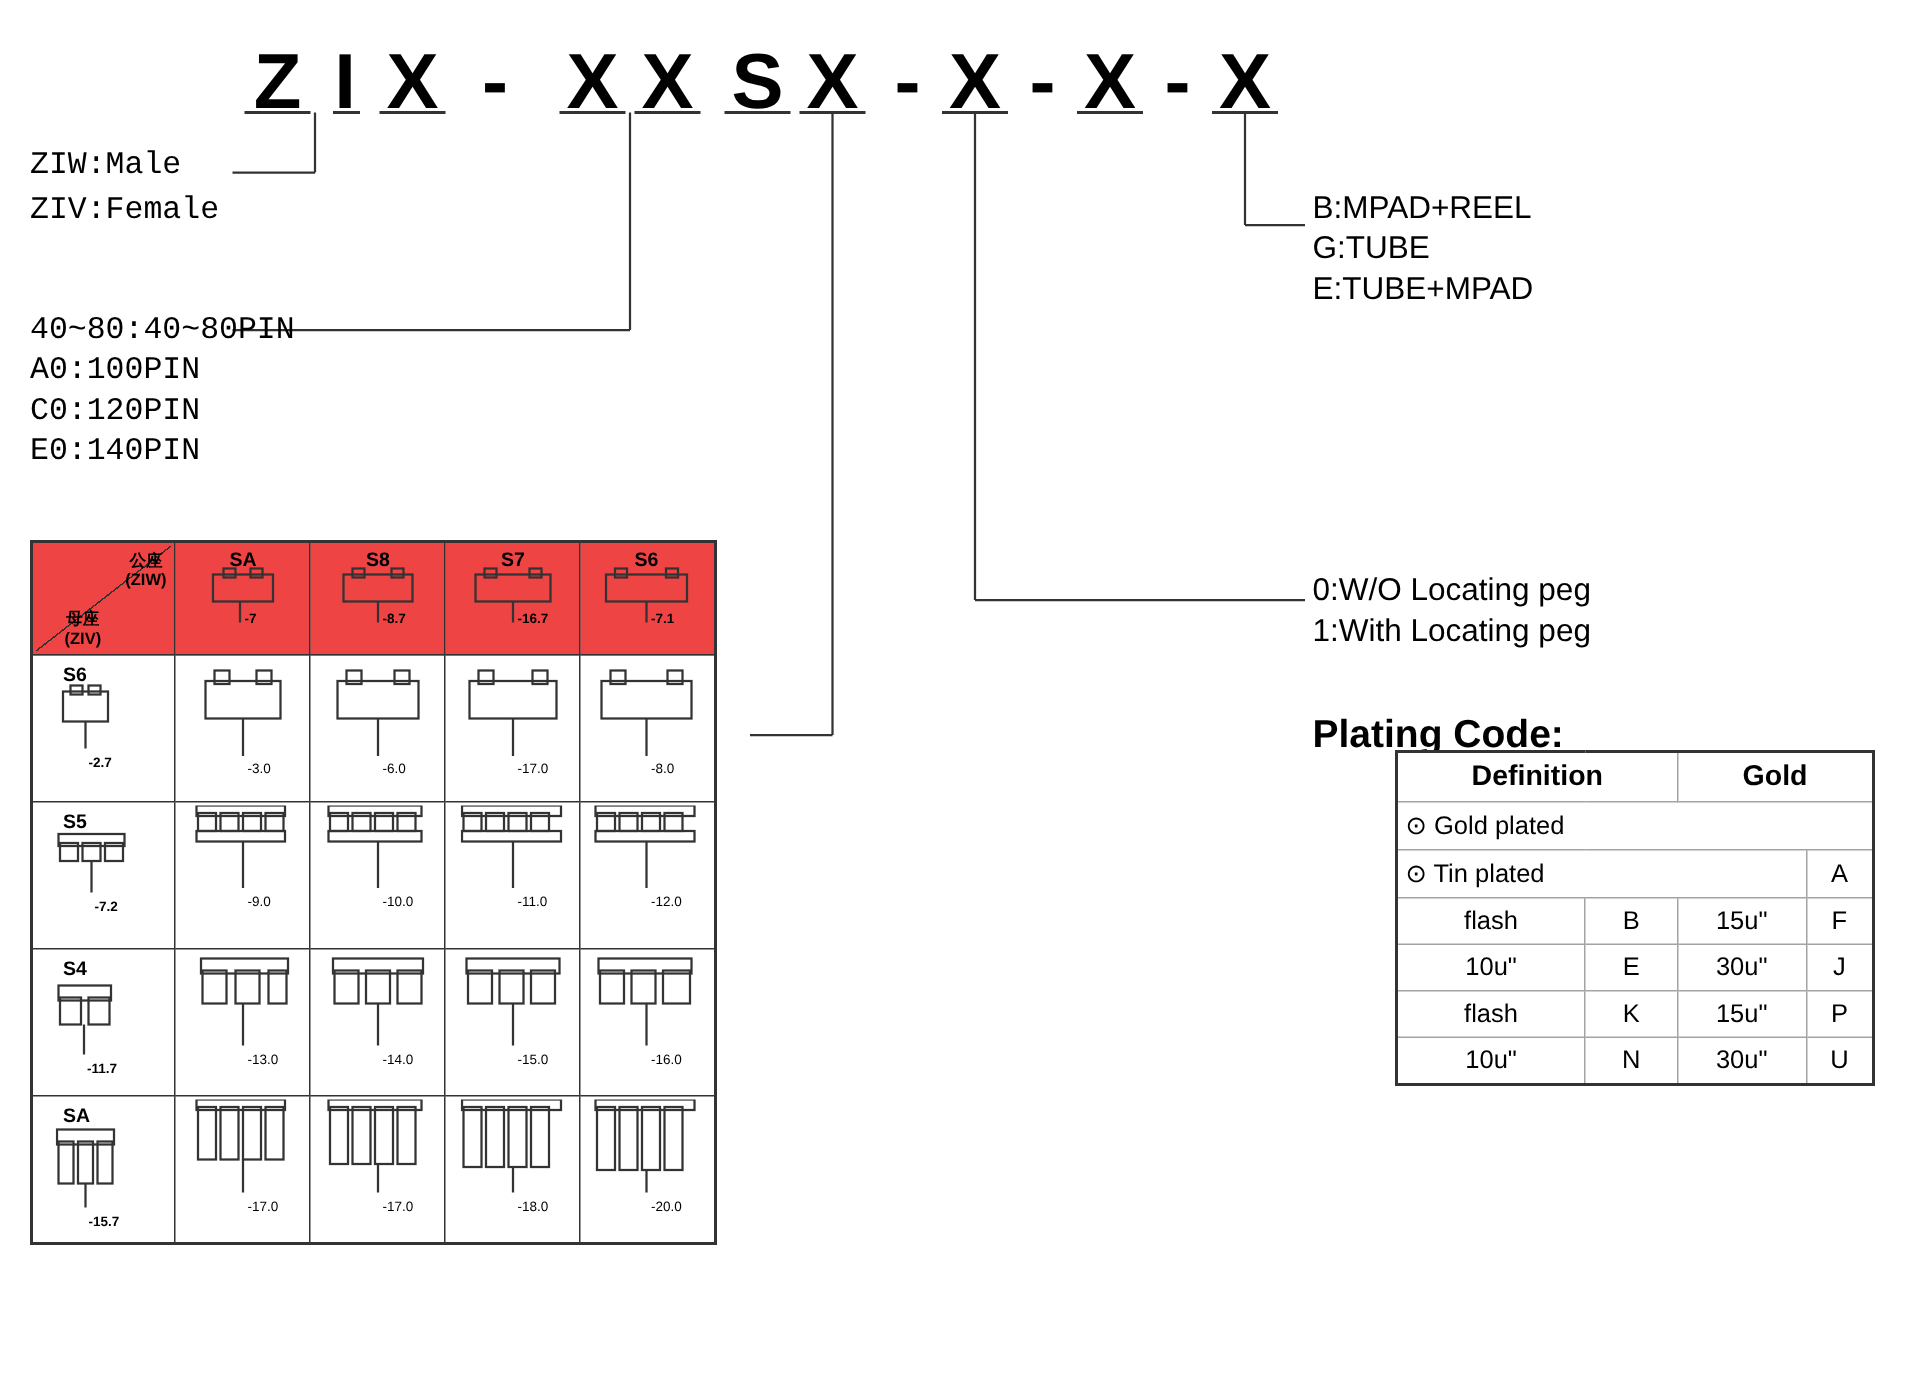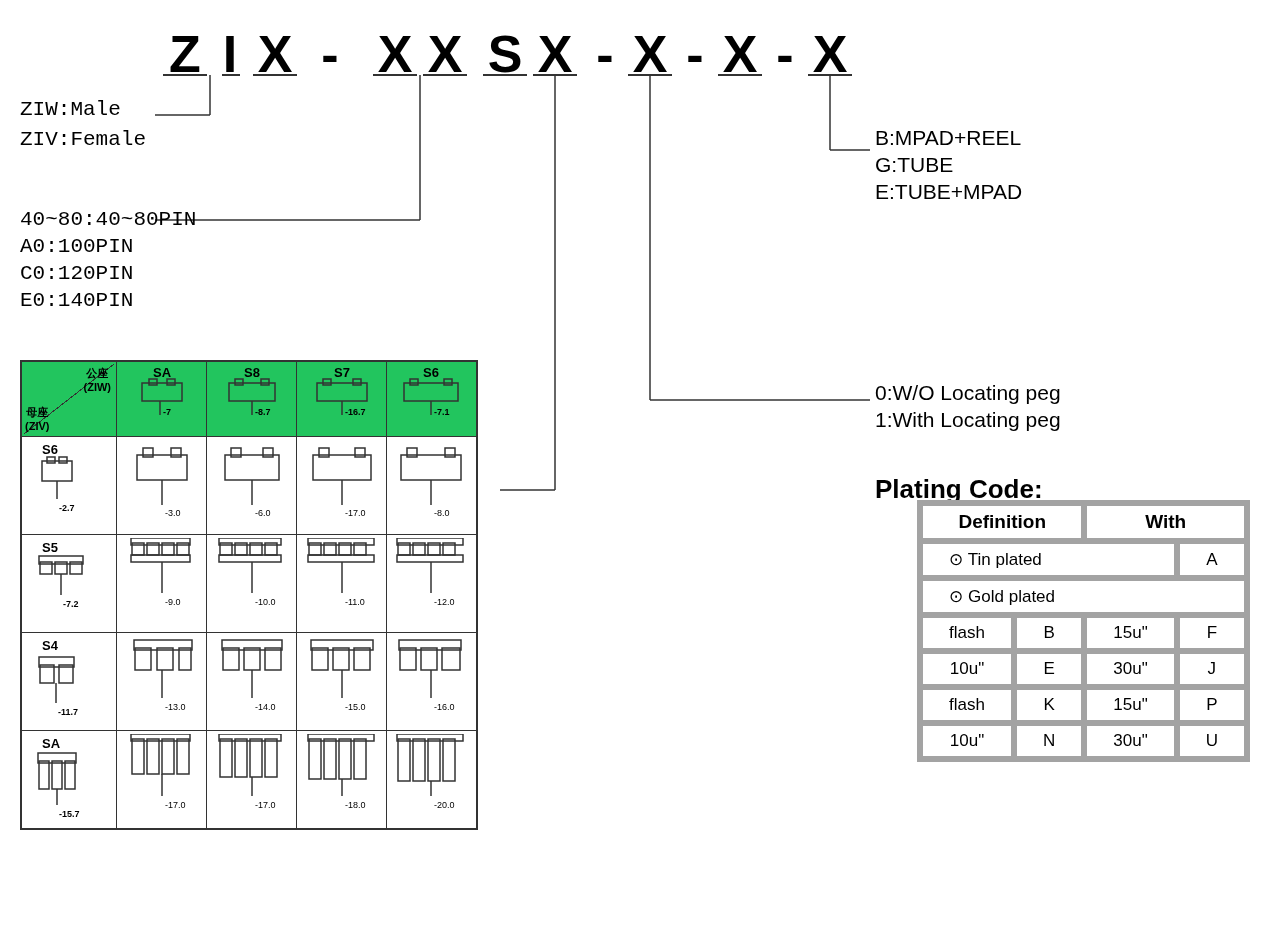--- a/index.html
+++ b/index.html
@@ -45,21 +45,21 @@
     .connector-table td, .connector-table th {
       border: 1px solid #333;
       width: 90px;
       height: 95px;
       text-align: center;
       vertical-align: middle;
       padding: 2px;
     }
 
     .connector-table th {
-      background: #22c55e;
+      background: #ef4444;
       font-size: 13px;
       height: 70px;
     }
 
     .header-cell-diag {
       width: 90px;
       height: 70px;
       position: relative;
       overflow: hidden;
     }
@@ -75,21 +75,21 @@
       position: absolute;
       top: 2px;
       right: 3px;
       font-size: 11px;
       text-align: center;
     }
 
     .header-cell-diag .bottom-left {
       position: absolute;
       bottom: 2px;
-      left: 1px;
+      left: 19px;
       font-size: 11px;
       text-align: center;
     }
 
     .row-label {
       font-size: 13px;
       font-weight: bold;
       width: 70px !important;
     }
 
@@ -100,22 +100,22 @@
       top: 490px;
     }
 
     .plating-table {
       border-collapse: collapse;
       border: 2px solid #333;
       min-width: 320px;
     }
 
     .plating-table td, .plating-table th {
-      border: 6px solid #a3a3a3;
-      padding: 5px 26px;
+      border: 1px solid #a3a3a3;
+      padding: 5px 5px;
       font-size: 17px;
       text-align: center;
       margin-left: 40px;
     }
 
     .plating-table th {
       font-size: 19px;
       font-weight: bold;
       background: #fff;
     }
@@ -496,30 +496,30 @@
         </tr>
       </tbody>
     </table>
   </div>
 
   <div class="plating-section" style="position: absolute; right: 30px; top: 500px;">
     <table class="plating-table">
       <thead>
         <tr>
           <th colspan="2">Definition</th>
-          <th colspan="2">With</th>
+          <th colspan="2">Gold</th>
         </tr>
       </thead>
       <tbody>
         <tr>
+          <td colspan="4" class="left-align">⊙ Gold plated</td>
+        </tr>
+        <tr>
           <td colspan="3" class="left-align">⊙ Tin plated</td>
           <td>A</td>
-        </tr>
-        <tr>
-          <td colspan="4" class="left-align">⊙ Gold plated</td>
         </tr>
         <tr>
           <td>flash</td>
           <td>B</td>
           <td>15u"</td>
           <td>F</td>
         </tr>
         <tr>
           <td>10u"</td>
           <td>E</td>

